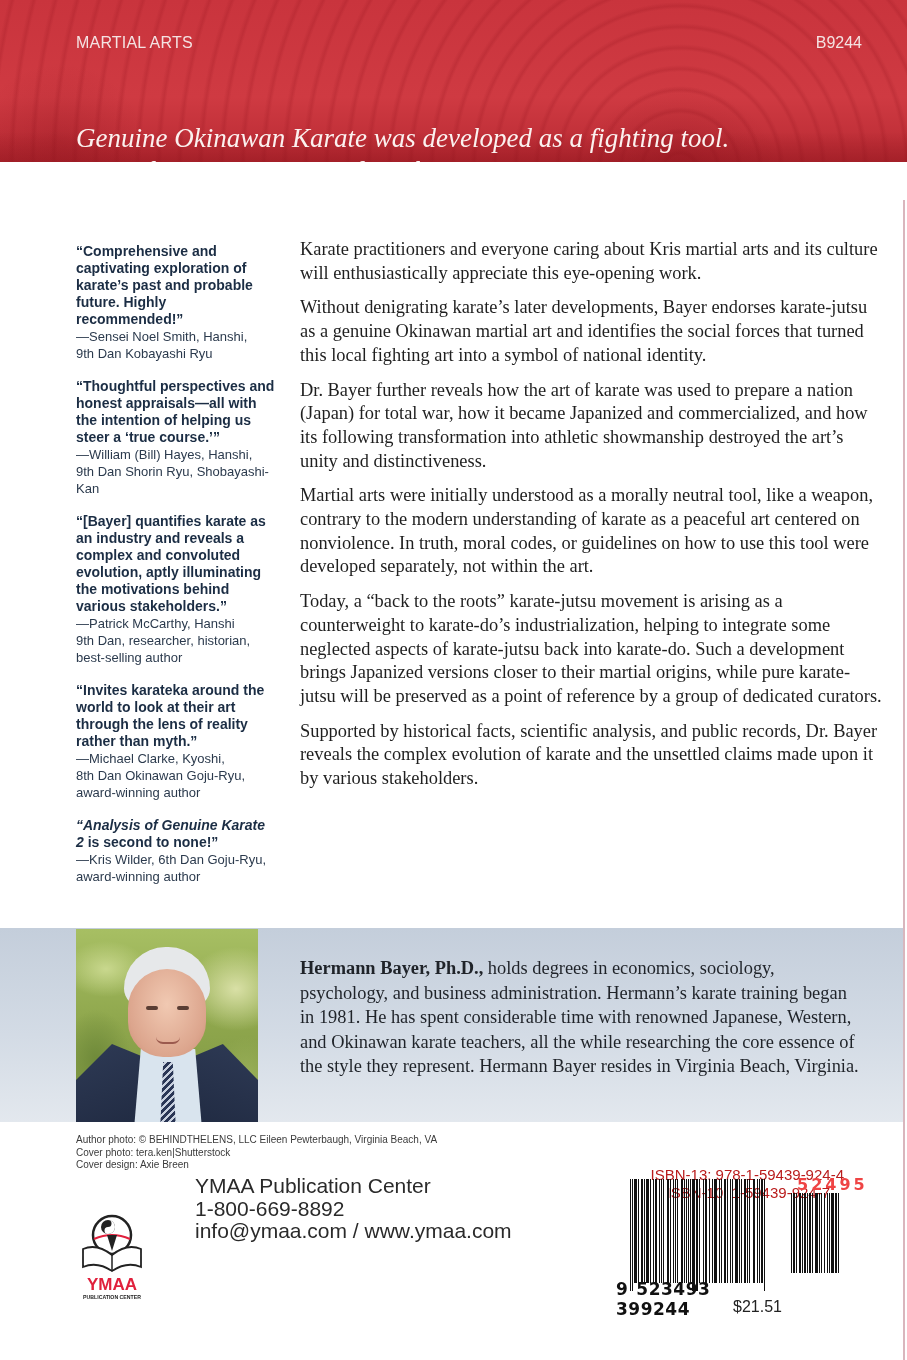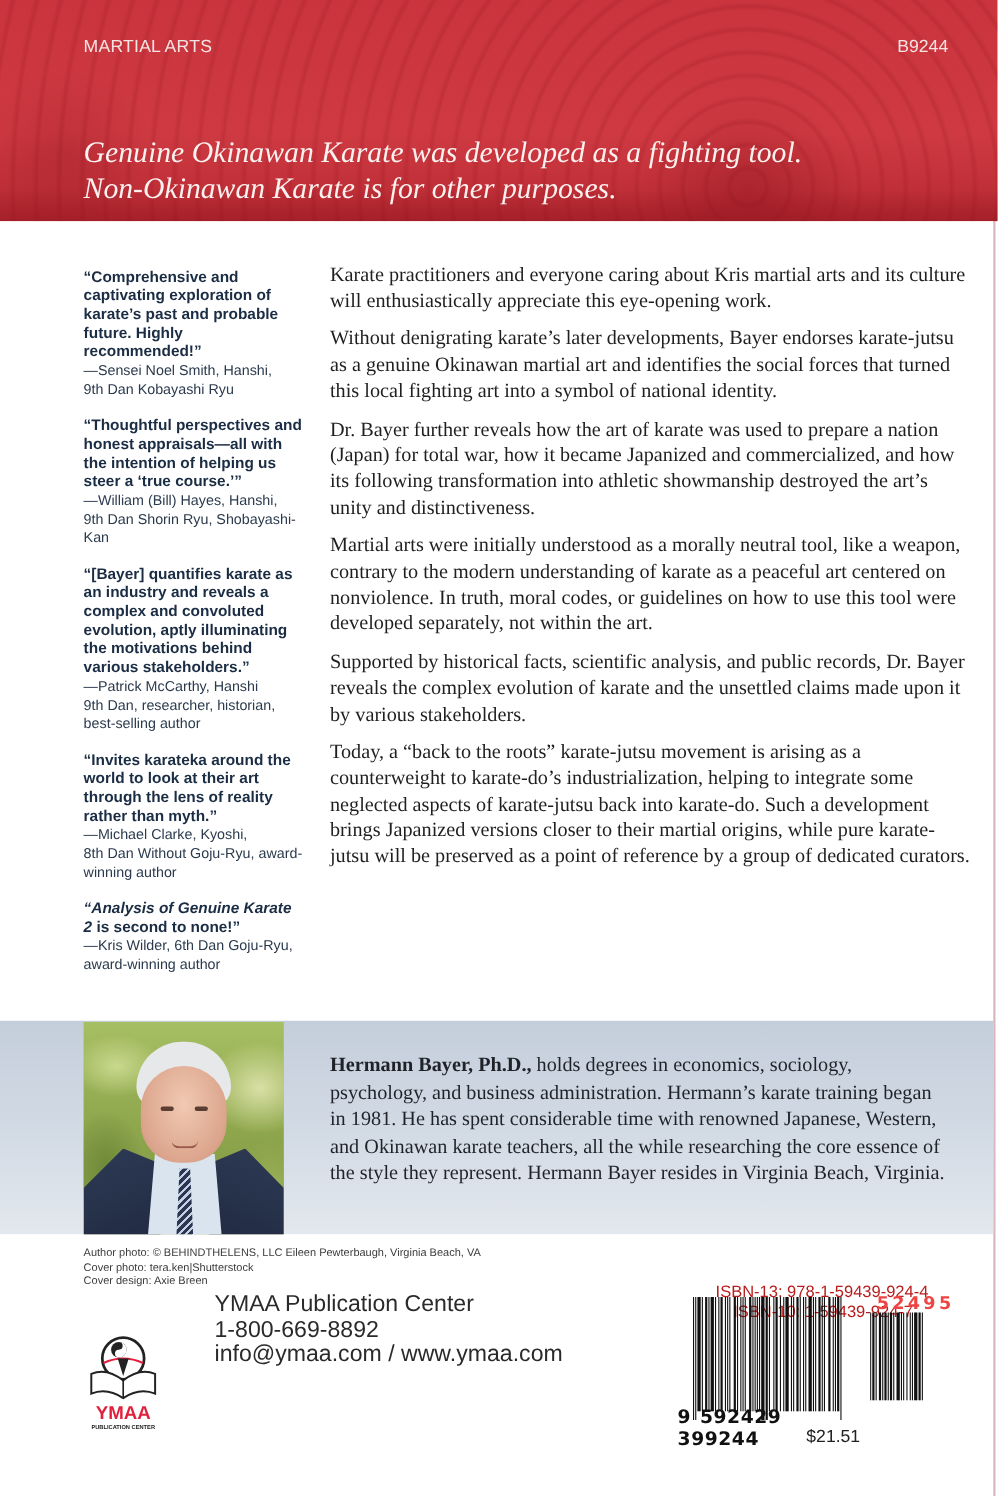--- a/index.html
+++ b/index.html
@@ -7,21 +7,21 @@
       width: 907px; height: 1360px; position: relative; overflow: hidden;
       background: #ffffff;
       font-family: "Liberation Sans", sans-serif;
     }
     .right-rule {
       position: absolute; left: 903px; top: 200px; width: 2px; height: 1160px;
       background: #d9b6bd;
     }
     
     .banner {
-      position: absolute; left: 0; top: 0; width: 907px; height: 201px;
+      position: absolute; left: 0; top: 0; width: 907px; height: 162px;
       background:
         radial-gradient(ellipse 140px 120px at 680px 170px, rgba(120,10,20,0.28) 0%, rgba(120,10,20,0) 70%),
         radial-gradient(ellipse 120px 110px at 60px 140px, rgba(120,10,20,0.20) 0%, rgba(120,10,20,0) 70%),
         repeating-radial-gradient(circle at 680px 170px, rgba(255,255,255,0.00) 0px, rgba(255,255,255,0.00) 14px, rgba(150,20,30,0.22) 17px, rgba(255,255,255,0.00) 21px),
         linear-gradient(180deg, #c9343d 0%, #cf3a42 60%, #b82a33 100%);
       overflow: hidden;
     }
     .banner::after {
       content: ""; position: absolute; left: 0; bottom: 0; width: 100%; height: 30px;
       background: linear-gradient(180deg, rgba(140,20,28,0) 0%, rgba(140,20,28,0.45) 100%);
@@ -194,39 +194,39 @@
     <div class="quote-text">“[Bayer] quantifies karate as an industry and reveals a complex and convoluted evolution, aptly illuminating the motivations behind various stakeholders.”</div>
     <div class="quote-attr">
       <div>—Patrick McCarthy, Hanshi</div>
       <div>9th Dan, researcher, historian, best-selling author</div>
     </div>
   </div>
   <div class="quote">
     <div class="quote-text">“Invites karateka around the world to look at their art through the lens of reality rather than myth.”</div>
     <div class="quote-attr">
       <div>—Michael Clarke, Kyoshi,</div>
-      <div>8th Dan Without Goju-Ryu, award-winning author</div>
+      <div>8th Dan Okinawan Goju-Ryu, award-winning author</div>
     </div>
   </div>
   <div class="quote">
     <div class="quote-text"><span class="ital">“Analysis of Genuine Karate 2</span><span> is second to none!”</span></div>
     <div class="quote-attr">
       <div>—Kris Wilder, 6th Dan Goju-Ryu,</div>
       <div>award-winning author</div>
     </div>
   </div>
 </div>
 
 <div class="description">
   <p>Karate practitioners and everyone caring about Kris martial arts and its culture will enthusiastically appreciate this eye-opening work.</p>
   <p>Without denigrating karate’s later developments, Bayer endorses karate-jutsu as a genuine Okinawan martial art and identifies the social forces that turned this local fighting art into a symbol of national identity.</p>
   <p>Dr. Bayer further reveals how the art of karate was used to prepare a nation (Japan) for total war, how it became Japanized and commercialized, and how its following transformation into athletic showmanship destroyed the art’s unity and distinctiveness.</p>
   <p>Martial arts were initially understood as a morally neutral tool, like a weapon, contrary to the modern understanding of karate as a peaceful art centered on nonviolence. In truth, moral codes, or guidelines on how to use this tool were developed separately, not within the art.</p>
+  <p>Today, a “back to the roots” karate-jutsu movement is arising as a counterweight to karate-do’s industrialization, helping to integrate some neglected aspects of karate-jutsu back into karate-do. Such a development brings Japanized versions closer to their martial origins, while pure karate-jutsu will be preserved as a point of reference by a group of dedicated curators.</p>
   <p>Supported by historical facts, scientific analysis, and public records, Dr. Bayer reveals the complex evolution of karate and the unsettled claims made upon it by various stakeholders.</p>
-  <p>Today, a “back to the roots” karate-jutsu movement is arising as a counterweight to karate-do’s industrialization, helping to integrate some neglected aspects of karate-jutsu back into karate-do. Such a development brings Japanized versions closer to their martial origins, while pure karate-jutsu will be preserved as a point of reference by a group of dedicated curators.</p>
 </div>
 
 <div class="author-band"></div>
 <div class="author-photo">
   <div class="photo-jacket-l"></div>
   <div class="photo-jacket-r"></div>
   <div class="photo-shirt"></div>
   <div class="photo-tie"></div>
   <div class="photo-hair"></div>
   <div class="photo-face"></div>
@@ -330,15 +330,15 @@
     <rect x="28" y="0" width="1" height="80" fill="#111"></rect>
     <rect x="30" y="0" width="1" height="80" fill="#111"></rect>
     <rect x="33" y="0" width="1" height="80" fill="#111"></rect>
     <rect x="36" y="0" width="1" height="80" fill="#111"></rect>
     <rect x="38" y="0" width="1" height="80" fill="#111"></rect>
     <rect x="40" y="0" width="3" height="80" fill="#111"></rect>
     <rect x="44" y="0" width="2" height="80" fill="#111"></rect>
     <rect x="47" y="0" width="1" height="80" fill="#111"></rect>
   </svg>
 <div class="barcode-digits">
-  <span class="bd-first">9</span><span class="bd-group1">592429</span><span>399244</span>
+  <span class="bd-first">9</span><span class="bd-group1">523493</span><span>399244</span>
 </div>
 <div class="price">$21.51</div>
 
 </body></html>

